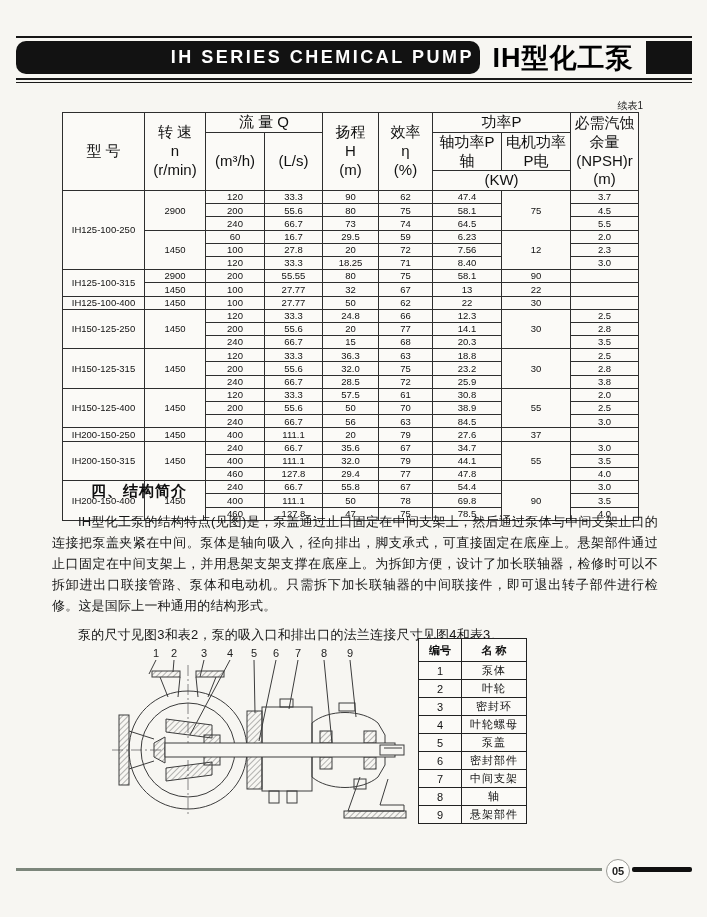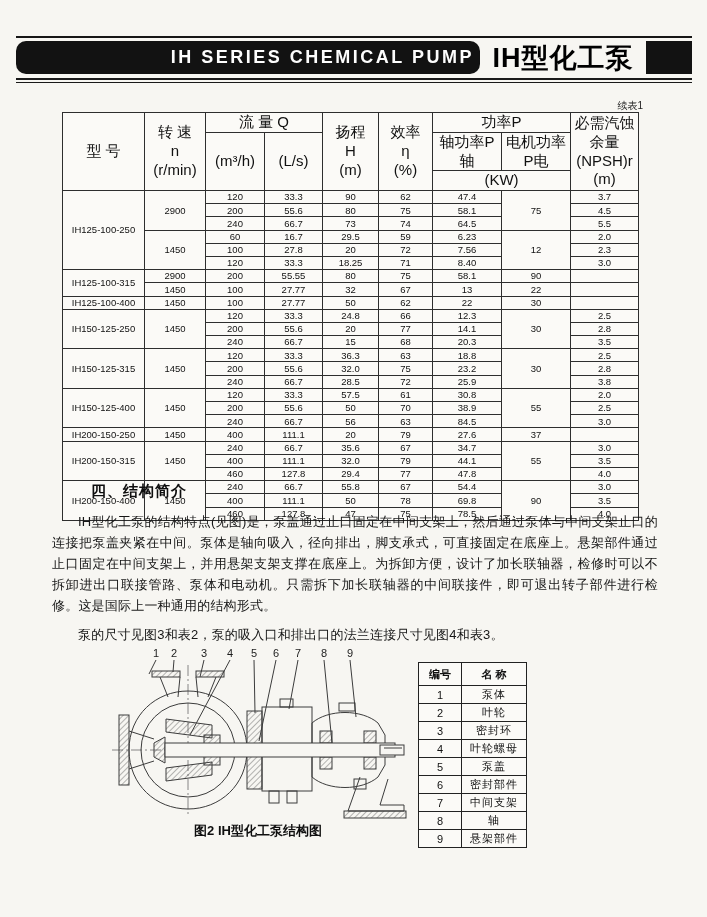--- a/index.html
+++ b/index.html
@@ -37,21 +37,21 @@
   
   .fig-svg{position:absolute;left:108px;top:645px;}
   .fig-cap{position:absolute;left:108px;top:822px;width:300px;text-align:center;font-weight:bold;font-size:13px;color:#0f0f0f;}
   svg .ln{stroke:#3c3c3c;stroke-width:1;fill:none;}
   svg .hat{stroke:#3c3c3c;stroke-width:1;fill:url(#hatch);}
   svg .solid{stroke:#3c3c3c;stroke-width:1;fill:#f7f6f2;}
   svg .cl{stroke:#6a6a6a;stroke-width:0.8;fill:none;stroke-dasharray:11 3 2 3;}
   svg text{font-family:"Liberation Sans","DejaVu Sans",sans-serif;font-size:11px;fill:#1c1c1c;}
 
   
-  table.parts{position:absolute;left:418px;top:662px;border-collapse:collapse;background:#fbfaf7;}
+  table.parts{position:absolute;left:418px;top:638px;border-collapse:collapse;background:#fbfaf7;}
   table.parts th,table.parts td{border:1px solid #222;font-size:11px;text-align:center;color:#111;}
   table.parts th{width:40px;height:20px;font-weight:bold;}
   table.parts th.wide{width:62px;}
   table.parts td{height:14.8px;}
   table.parts td.name{letter-spacing:1px;}
 
   
   .footer{position:absolute;left:0;top:858px;width:707px;height:30px;}
   .foot-line{position:absolute;left:16px;top:10px;width:586px;height:3px;background:#7c867b;}
   .foot-circle{position:absolute;left:606px;top:1px;width:22px;height:22px;border:1px solid #9a9a95;border-radius:50%;background:#fdfdfb;
@@ -425,21 +425,20 @@
         <text x="66" y="12" text-anchor="middle">2</text>
         <text x="96" y="12" text-anchor="middle">3</text>
         <text x="122" y="12" text-anchor="middle">4</text>
         <text x="146" y="12" text-anchor="middle">5</text>
         <text x="168" y="12" text-anchor="middle">6</text>
         <text x="190" y="12" text-anchor="middle">7</text>
         <text x="216" y="12" text-anchor="middle">8</text>
         <text x="242" y="12" text-anchor="middle">9</text>
       </g>
   </svg>
-  <div class="fig-cap">图2  IH型化工泵结构图</div>
 
   <table class="parts">
     <thead>
       <tr>
         <th>编号</th>
         <th class="wide">名  称</th>
       </tr>
     </thead>
     <tbody>
         <tr>
@@ -474,14 +473,19 @@
           <td>8</td>
           <td class="name">轴</td>
         </tr>
         <tr>
           <td>9</td>
           <td class="name">悬架部件</td>
         </tr>
       </tbody>
   </table>
 
+  <div class="footer">
+    <div class="foot-line"></div>
+    <div class="foot-circle">05</div>
+    <div class="foot-block"></div>
+  </div>
 
 </div>
 
 </body></html>

